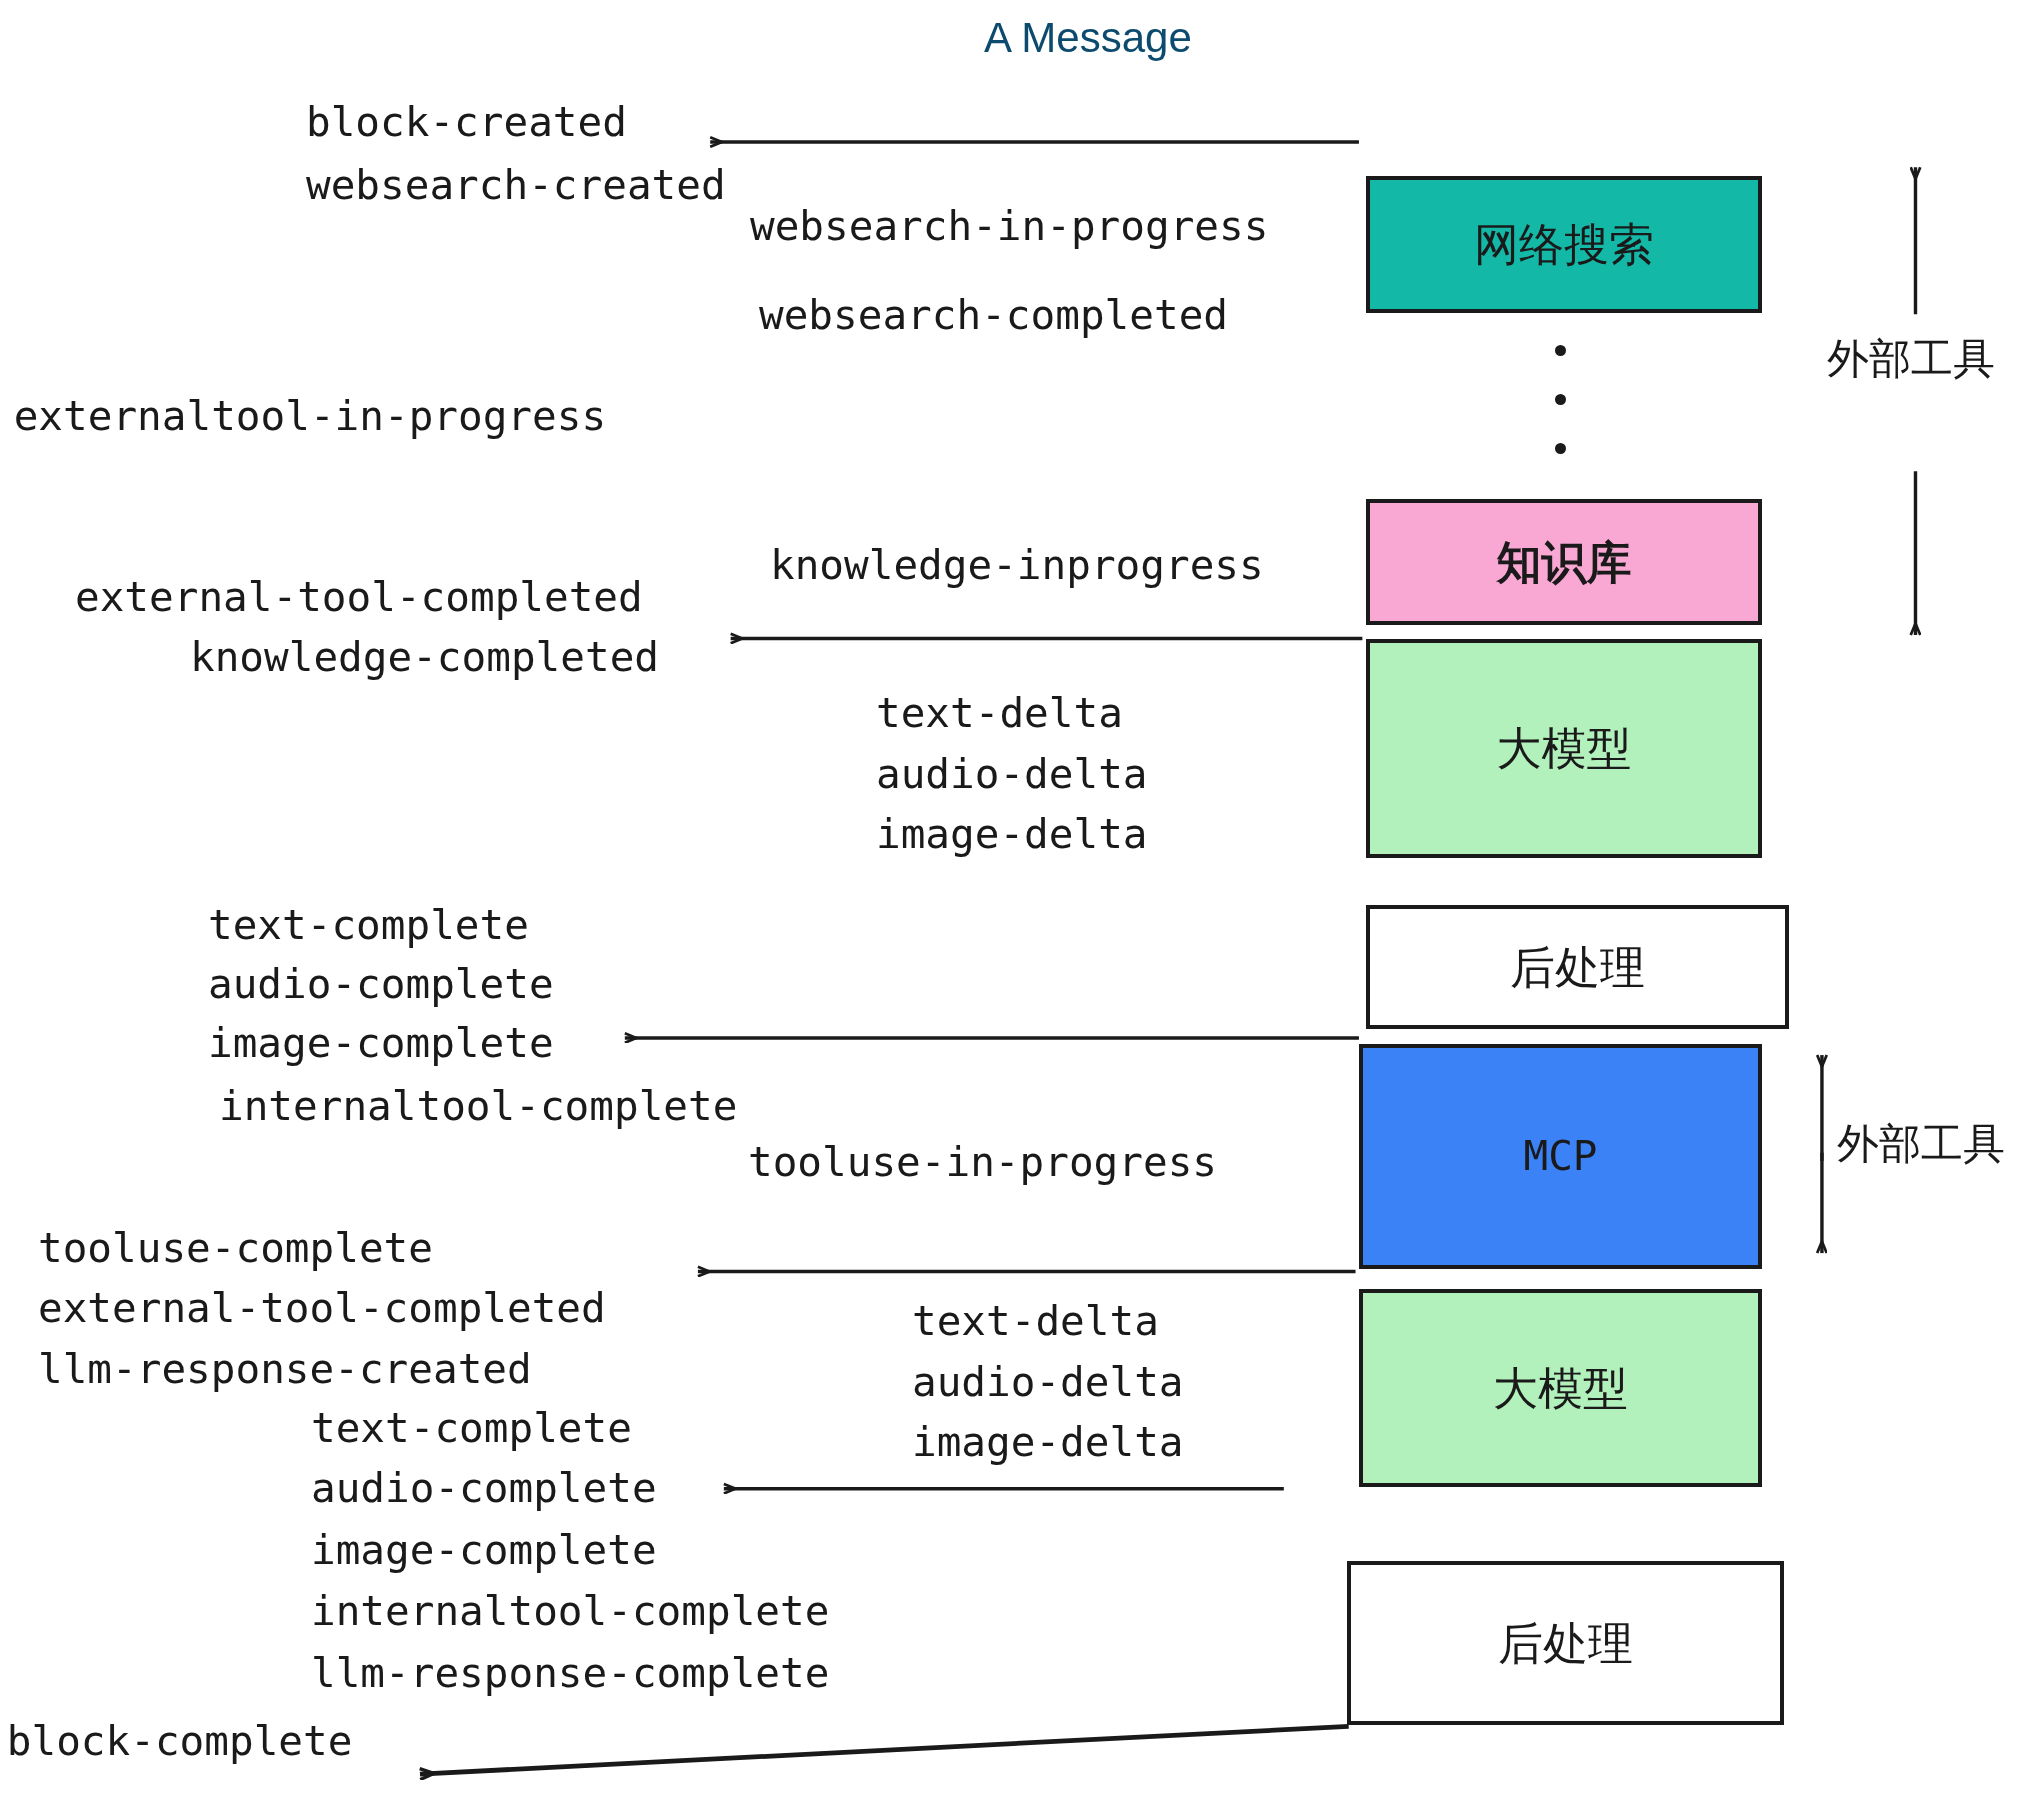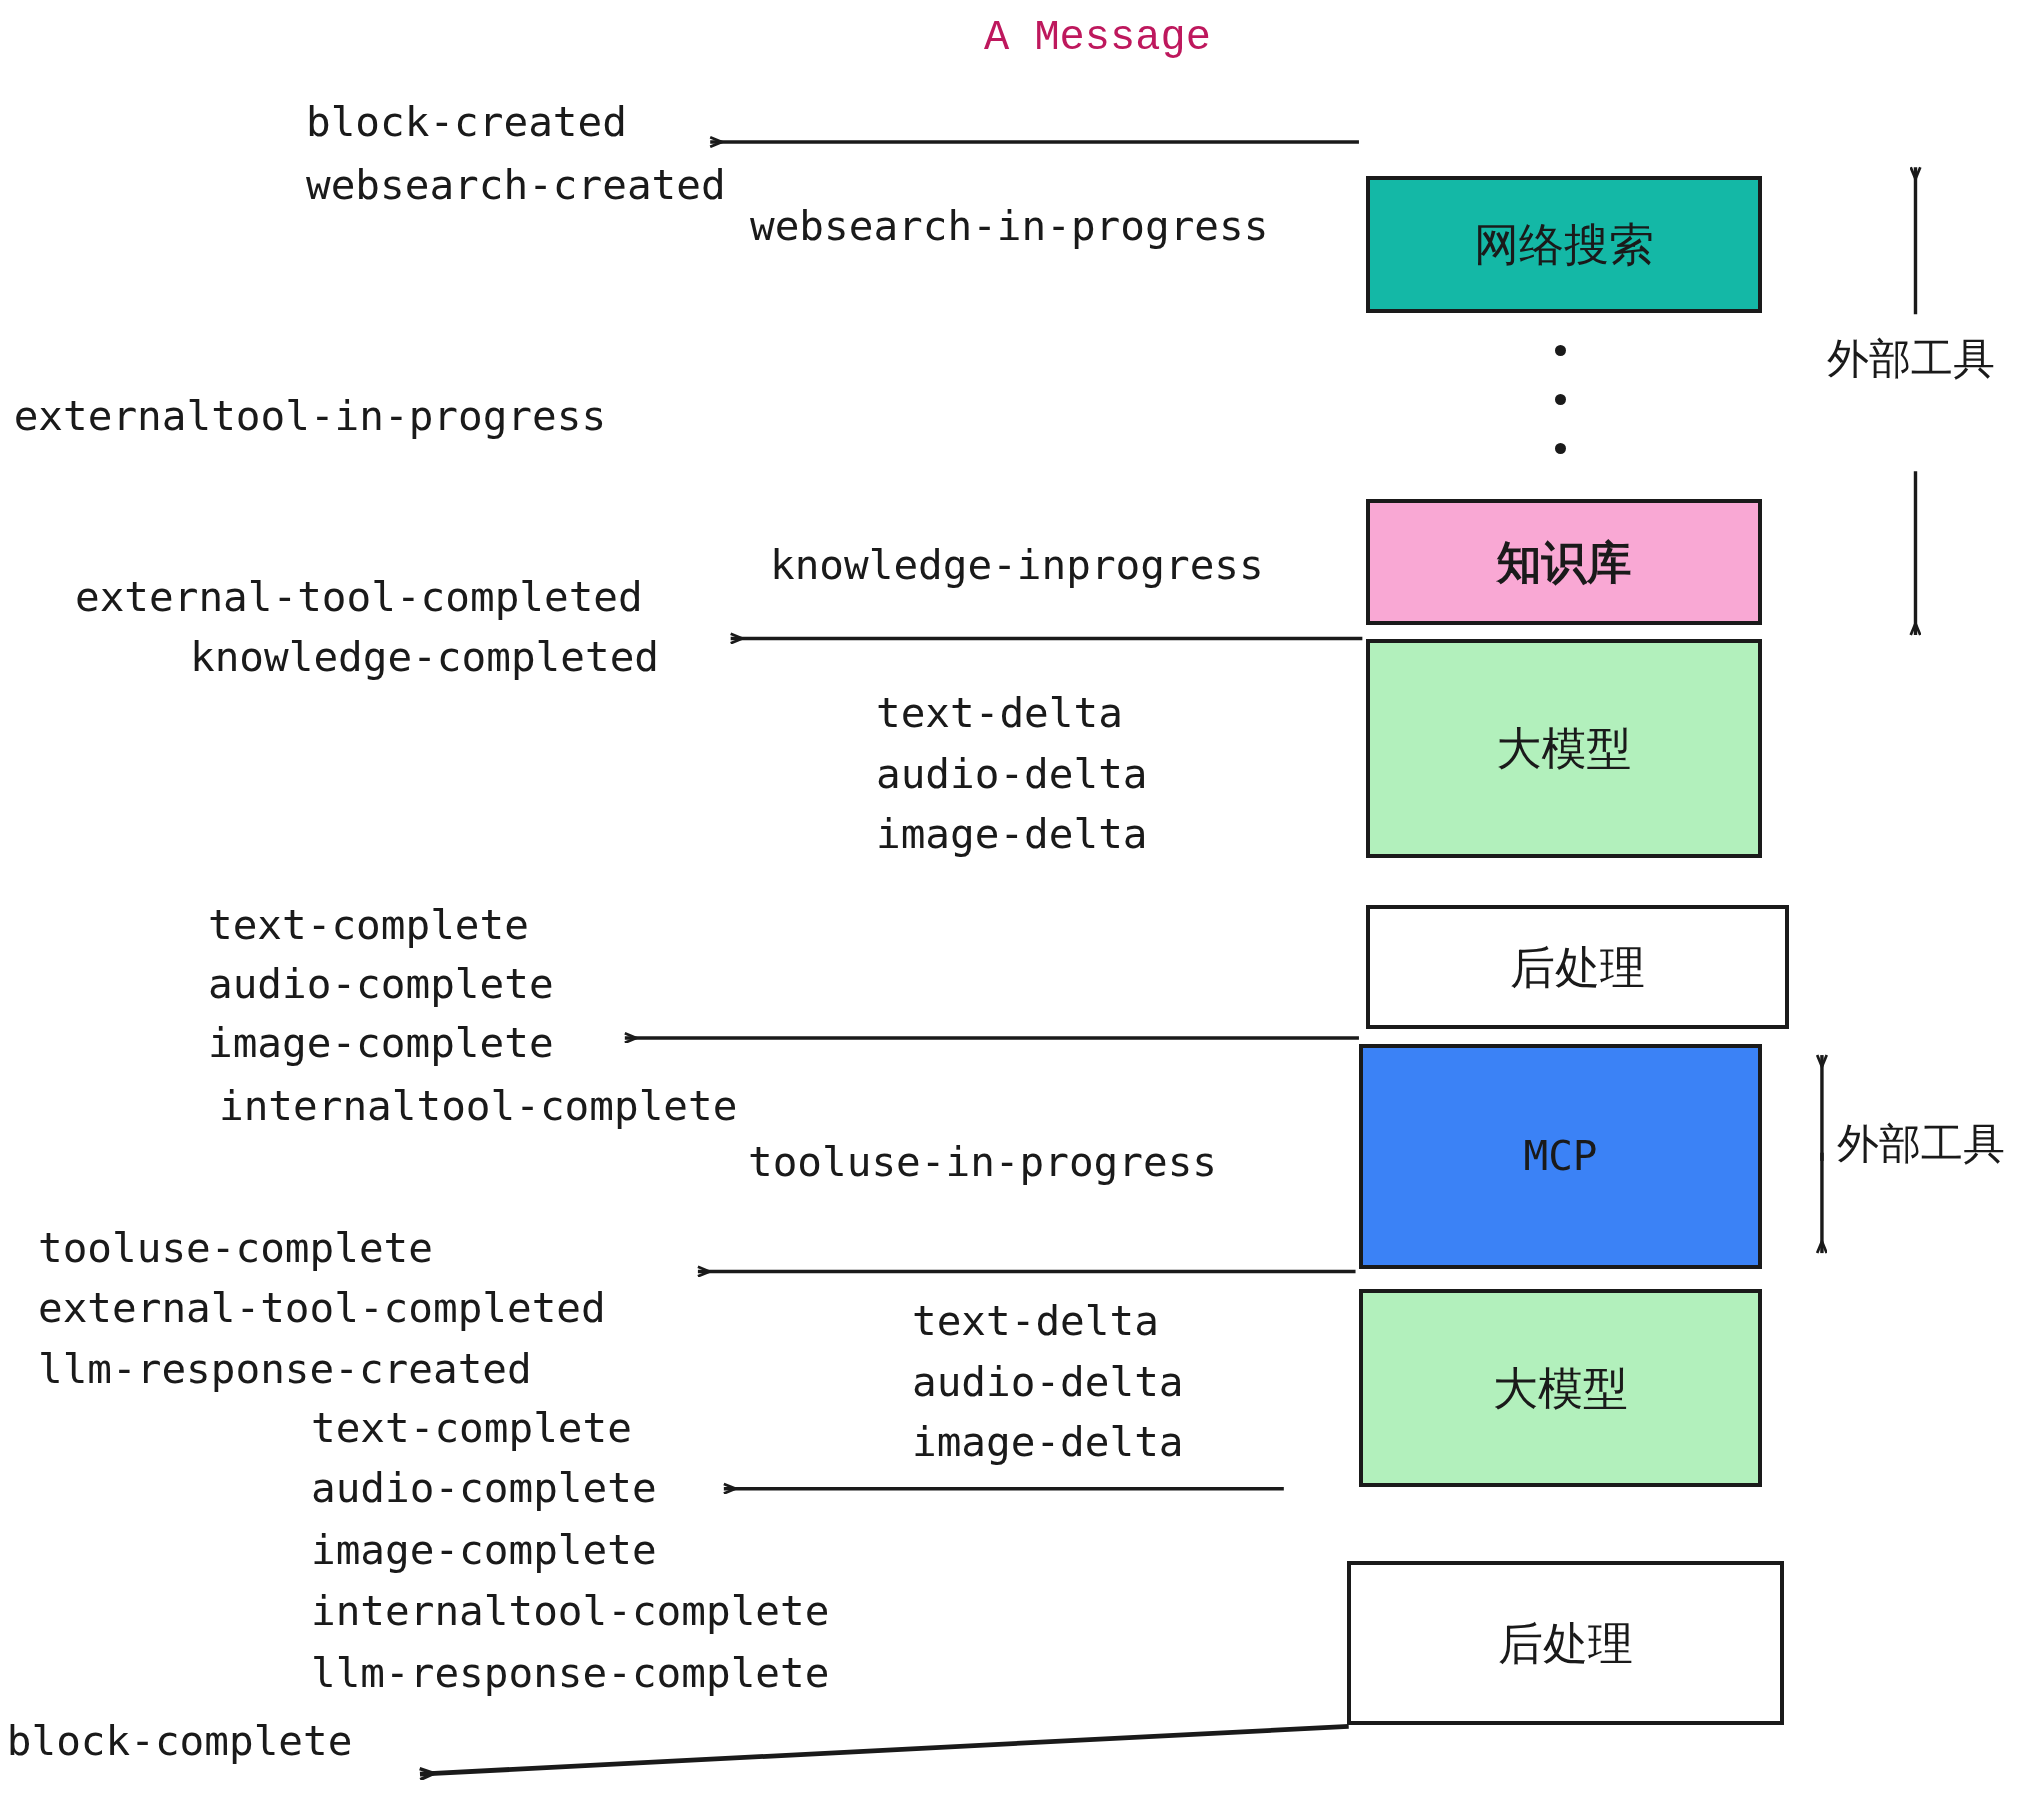--- a/index.html
+++ b/index.html
@@ -19,22 +19,22 @@
     position: absolute;
     color: #1a1a1a;
     font-family: "DejaVu Sans Mono", "Liberation Mono", monospace;
     font-size: 41px;
     line-height: 1;
     white-space: nowrap;
     letter-spacing: 0px;
   }
   .title {
     position: absolute;
-    color: #be185d;
-    font-family: Liberation Mono, monospace;
+    color: #0c4a6e;
+    font-family: Liberation Sans, sans-serif;
     font-size: 42px;
     white-space: nowrap;
   }
   .box {
     position: absolute;
     box-sizing: border-box;
     border: 4.1px solid #1a1a1a;
     display: flex;
     align-items: center;
     justify-content: center;
@@ -122,20 +122,21 @@
     <span class="boxlabel">后处理</span>
   </div>
 
   <div class="side-lbl" style="left:1827px; top:338px;">外部工具</div>
 
   <div class="side-lbl" style="left:1837px; top:1123px;">外部工具</div>
 
   <div class="lbl" style="left:306px; top:102px;text-align:right;">block-created</div>
   <div class="lbl" style="left:306px; top:165px;">websearch-created</div>
   <div class="lbl" style="left:750px; top:206px;">websearch-in-progress</div>
+  <div class="lbl" style="left:759px; top:295px;">websearch-completed</div>
   <div class="lbl" style="left:13.7px; top:396px;">externaltool-in-progress</div>
   <div class="lbl" style="left:770px; top:545px;">knowledge-inprogress</div>
   <div class="lbl" style="left:75px; top:577px;">external-tool-completed</div>
   <div class="lbl" style="left:190px; top:637px;">knowledge-completed</div>
   <div class="lbl" style="left:876px; top:693px;">text-delta</div>
   <div class="lbl" style="left:876px; top:754px;">audio-delta</div>
   <div class="lbl" style="left:876px; top:814px;">image-delta</div>
   <div class="lbl" style="left:208px; top:905px;">text-complete</div>
   <div class="lbl" style="left:208px; top:964px;">audio-complete</div>
   <div class="lbl" style="left:208px; top:1023px;">image-complete</div>

